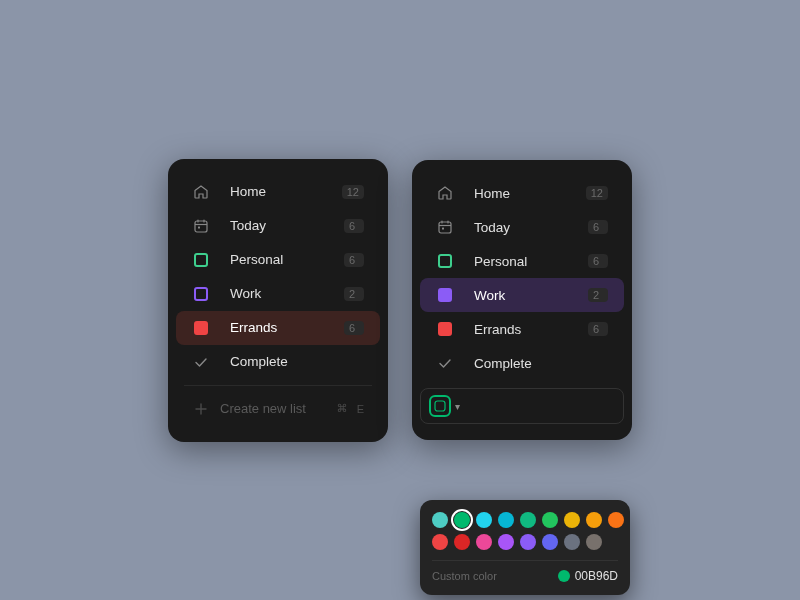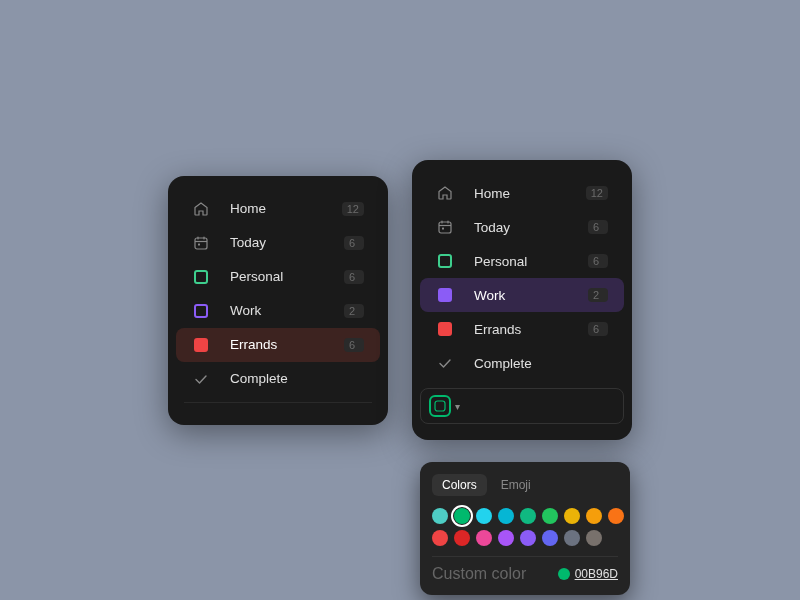--- a/index.html
+++ b/index.html
@@ -204,31 +204,30 @@
     .custom-color-row {
       display: flex;
       align-items: center;
       justify-content: space-between;
       border-top: 1px solid #333;
       padding-top: 8px;
       margin-top: 2px;
     }
 
     .custom-color-label {
-      font-size: 16px;
+      font-size: 11px;
       color: #666;
     }
 
     .custom-color-value {
       display: flex;
       align-items: center;
       gap: 5px;
       font-size: 12px;
       color: #e0e0e0;
-      text-decoration: underline;
     }
 
     .custom-dot {
       width: 12px;
       height: 12px;
       border-radius: 50%;
       background: #00B96D;
     }
 
     .chevron-icon {
@@ -299,20 +298,31 @@
     <div class="icon-wrap">
       <svg width="16" height="16" viewBox="0 0 16 16" fill="none">
         <path d="M3 8.5L6.5 12L13 5" stroke="#888" stroke-width="1.4" stroke-linecap="round" stroke-linejoin="round"></path>
       </svg>
     </div>
     <span class="nav-label">Complete</span>
   </div>
 
   <div class="divider"></div>
 
+  <div class="create-row">
+    <div class="icon-wrap">
+      <svg width="14" height="14" viewBox="0 0 14 14" fill="none">
+        <path d="M7 2V12M2 7H12" stroke="#4a4a4a" stroke-width="1.4" stroke-linecap="round"></path>
+      </svg>
+    </div>
+    <span class="create-label">Create new list</span>
+    <span class="create-shortcut">
+      <span>⌘</span>&nbsp;<span>E</span>
+    </span>
+  </div>
 
 </div>
 
 <div class="panel-right">
 
   <div class="nav-item">
     <div class="icon-wrap">
       <svg width="16" height="16" viewBox="0 0 16 16" fill="none">
         <path d="M2 6.5L8 2L14 6.5V13.5C14 13.8 13.8 14 13.5 14H10V10H6V14H2.5C2.2 14 2 13.8 2 13.5V6.5Z" stroke="#888" stroke-width="1.2" fill="none"></path>
       </svg>
@@ -372,24 +382,20 @@
       <div class="icon-picker-swatch">
         <svg width="12" height="12" viewBox="0 0 12 12" fill="none">
           <rect x="1" y="1" width="10" height="10" rx="2.5" stroke="#00B96D" stroke-width="1.2" fill="none"></rect>
         </svg>
       </div>
       <span class="chevron-icon">▾</span>
     </div>
   </div>
 
   <div class="color-popup">
-    <div class="popup-tabs">
-      <div class="popup-tab active">Colors</div>
-      <div class="popup-tab">Emoji</div>
-    </div>
     <div class="color-grid">
       <div class="color-swatch" style="background:#4ecdc4;"></div>
       <div class="color-swatch selected" style="background:#00B96D;"></div>
       <div class="color-swatch" style="background:#22d3ee;"></div>
       <div class="color-swatch" style="background:#06b6d4;"></div>
       <div class="color-swatch" style="background:#10b981;"></div>
       <div class="color-swatch" style="background:#22c55e;"></div>
       <div class="color-swatch" style="background:#eab308;"></div>
       <div class="color-swatch" style="background:#f59e0b;"></div>
       <div class="color-swatch" style="background:#f97316;"></div>

